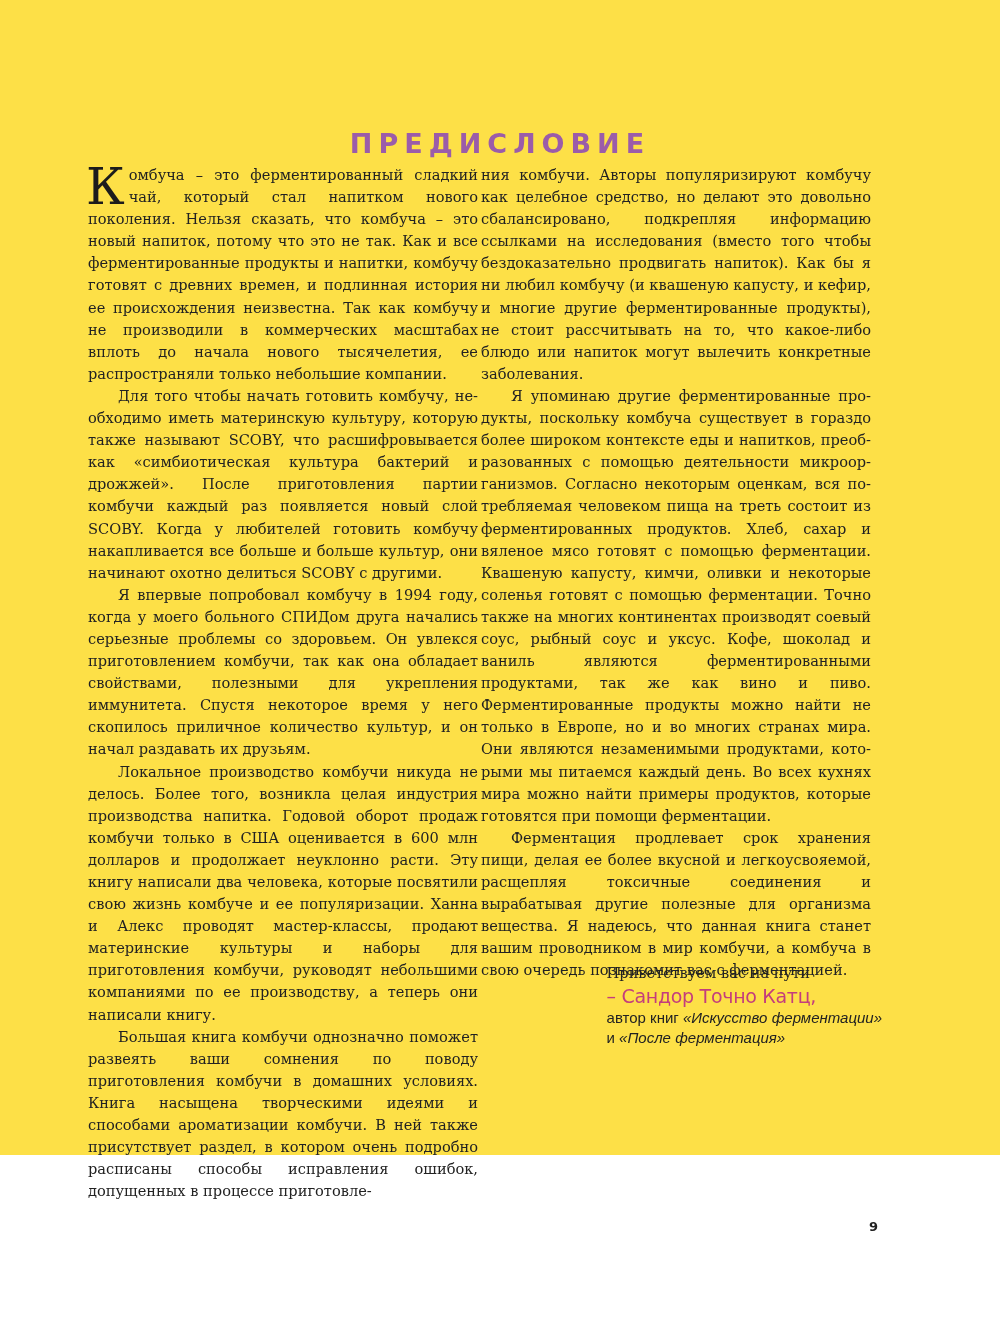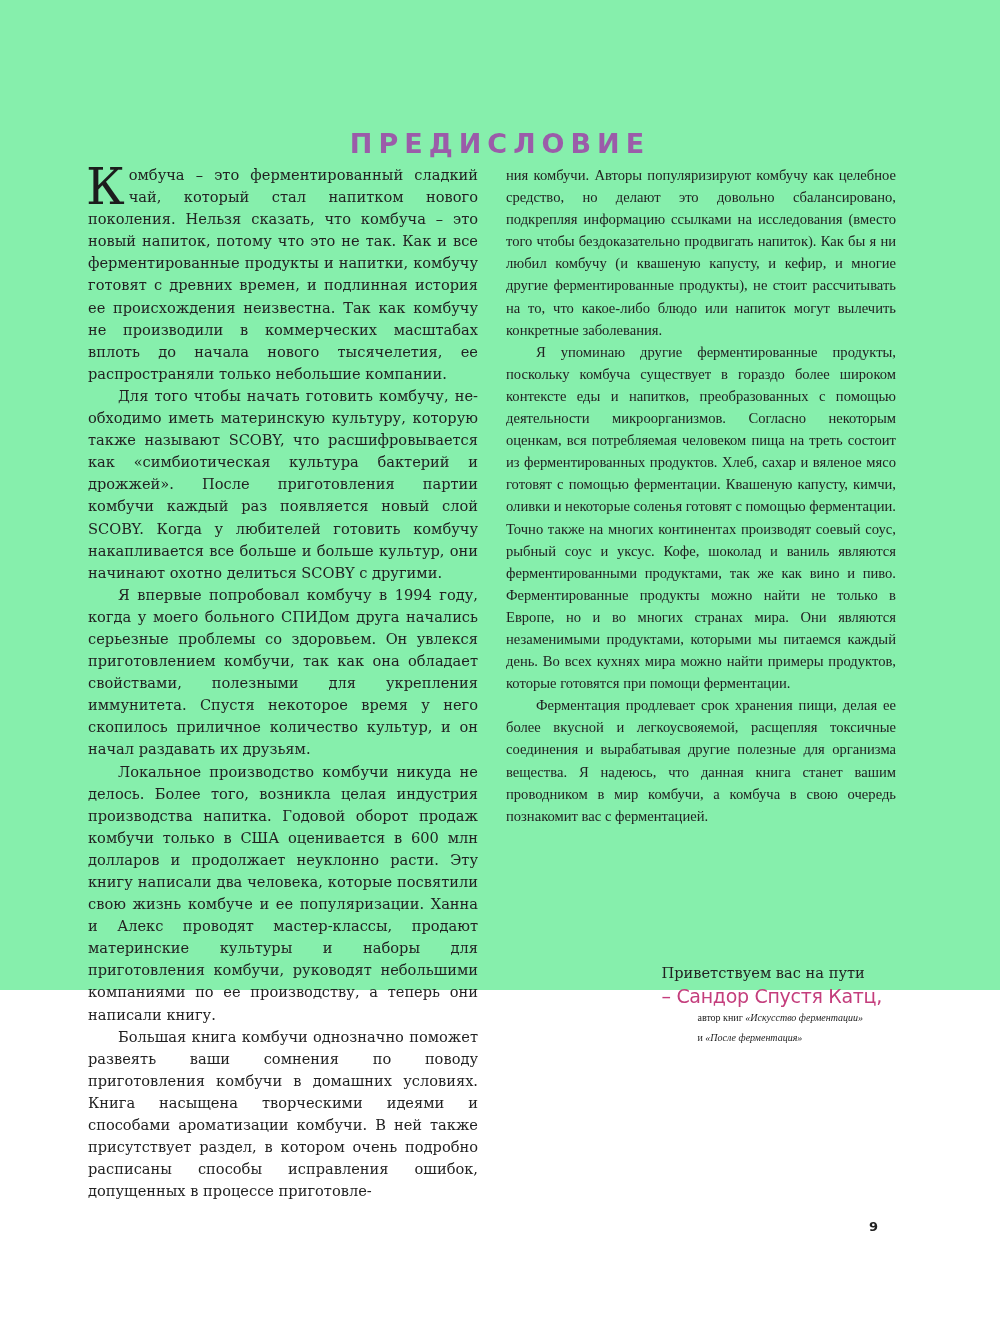--- a/index.html
+++ b/index.html
@@ -1,45 +1,45 @@
 <!DOCTYPE html>
 <html><head>
 <meta charset="utf-8">
 <style>
   html, body { margin: 0; padding: 0; background: #ffffff; }
   body { width: 1000px; height: 1317px; position: relative; overflow: hidden; }
-  .page { position: absolute; left: 0; top: 0; width: 1000px; height: 990px; background: #86efac; }
+  .page { position: absolute; left: 0; top: 0; width: 1000px; height: 1155px; background: #fde047; }
   .title {
     position: absolute; top: 110px; left: 0; width: 1000px; text-align: center;
     font-family: "DejaVu Sans", sans-serif; font-size: 27px; font-weight: bold;
     letter-spacing: 6px; color: #9b5ca9;
   }
   .col {
     position: absolute; top: 164px; width: 390px;
     font-family: "DejaVu Serif", serif; font-size: 14.6px; line-height: 22.1px;
     color: #222; text-align: justify; hyphens: manual;
   }
   .col-left { left: 88px; }
-  .col-right { left: 506px; font-family: Liberation Serif, serif; }
+  .col-right { left: 481px; }
   .col p { margin: 0; text-indent: 30px; }
   .col p.noindent { text-indent: 0; }
   .dropcap {
     float: left; font-family: "DejaVu Serif", serif; font-size: 50px; line-height: 42px;
     margin: 2px 4px 0 -2px; color: #1c1c1c;
   }
   .signature {
     position: absolute; top: 962px; right: 118px; text-align: left;
     font-family: "DejaVu Serif", serif; color: #222;
   }
   .sig-greeting { font-size: 14.6px; line-height: 22px; }
   .sig-name {
     font-family: "DejaVu Sans", sans-serif; font-size: 19px; line-height: 24px;
     color: #c43d7c; letter-spacing: -0.3px;
   }
-  .sig-role { font-family: Liberation Serif, serif; font-size: 10px; line-height: 20px; color: #222; margin-left: 36px; }
+  .sig-role { font-family: Liberation Sans, sans-serif; font-size: 15px; line-height: 20px; color: #222; }
   .sig-role i { font-style: italic; }
   .page-number {
     position: absolute; top: 1219px; left: 869px;
     font-family: "DejaVu Sans", sans-serif; font-size: 13px; font-weight: bold; color: #222;
   }
 </style>
 </head>
 <body>
 
 <div class="page">
@@ -55,19 +55,19 @@
   </div>
 
   <div class="col col-right">
     <p class="noindent">ния комбучи. Авторы популяризируют комбучу как целебное средство, но делают это довольно сбалан­сировано, подкрепляя информацию ссылками на исследования (вместо того чтобы бездоказательно продвигать напиток). Как бы я ни любил комбучу (и квашеную капусту, и кефир, и многие другие ферментированные продукты), не стоит рассчиты­вать на то, что какое-либо блюдо или напиток мо­гут вылечить конкретные заболевания.</p>
     <p>Я упоминаю другие ферментированные про­дукты, поскольку комбуча существует в гораздо более широком контексте еды и напитков, преоб­разованных с помощью деятельности микроор­ганизмов. Согласно некоторым оценкам, вся по­требляемая человеком пища на треть состоит из ферментированных продуктов. Хлеб, сахар и вяле­ное мясо готовят с помощью ферментации. Кваше­ную капусту, кимчи, оливки и некоторые соленья готовят с помощью ферментации. Точно также на многих континентах производят соевый соус, рыб­ный соус и уксус. Кофе, шоколад и ваниль являются ферментированными продуктами, так же как вино и пиво. Ферментированные продукты можно найти не только в Европе, но и во многих странах мира. Они являются незаменимыми продуктами, кото­рыми мы питаемся каждый день. Во всех кухнях мира можно найти примеры продуктов, которые готовятся при помощи ферментации.</p>
     <p>Ферментация продлевает срок хранения пищи, делая ее более вкусной и легкоусвояемой, расще­пляя токсичные соединения и вырабатывая другие полезные для организма вещества. Я надеюсь, что данная книга станет вашим проводником в мир комбучи, а комбуча в свою очередь познакомит вас с ферментацией.</p>
   </div>
 
   <div class="signature">
     <div class="sig-greeting">Приветствуем вас на пути</div>
-    <div class="sig-name">– Сандор Спустя Катц,</div>
+    <div class="sig-name">– Сандор Точно Катц,</div>
     <div class="sig-role"><span>автор книг </span><i>«Искусство ферментации»</i></div>
     <div class="sig-role"><span>и </span><i>«После ферментация»</i></div>
   </div>
 
   <div class="page-number">9</div>
 </div>
 
 </body></html>

